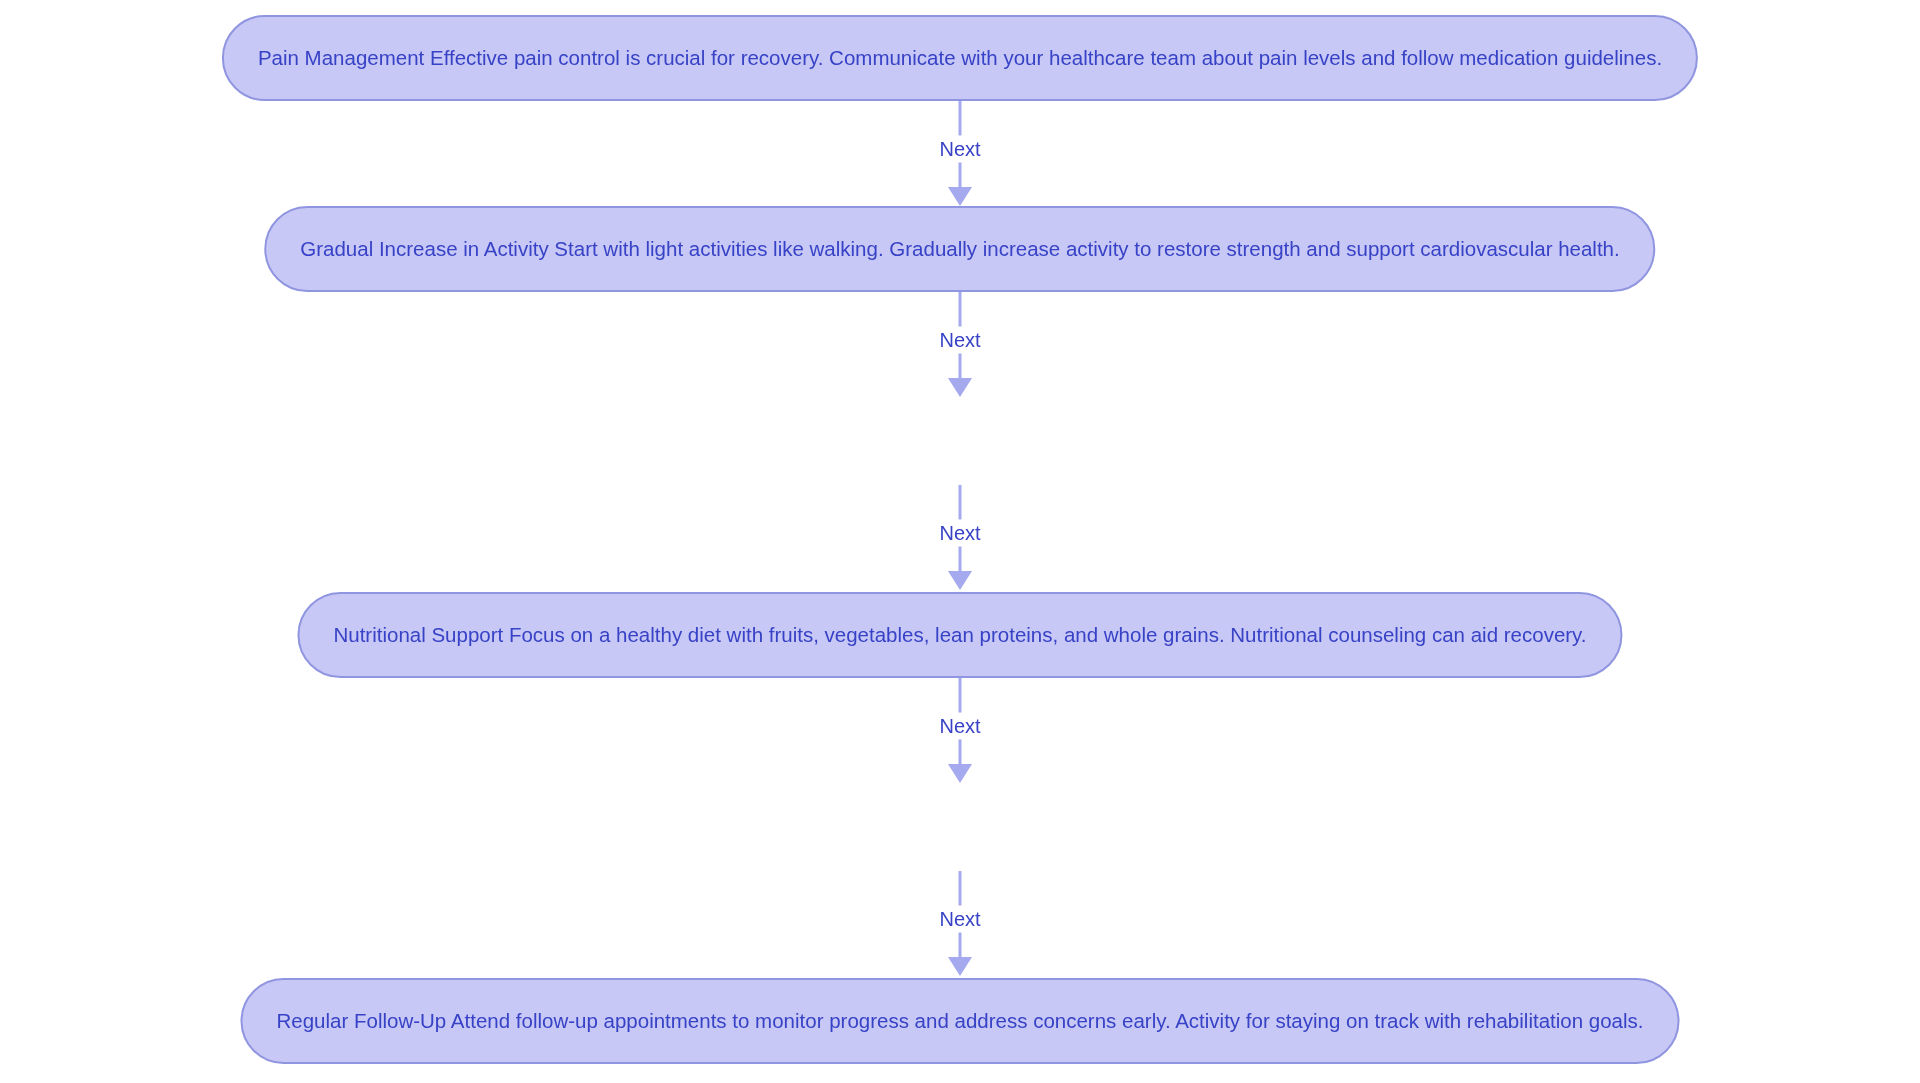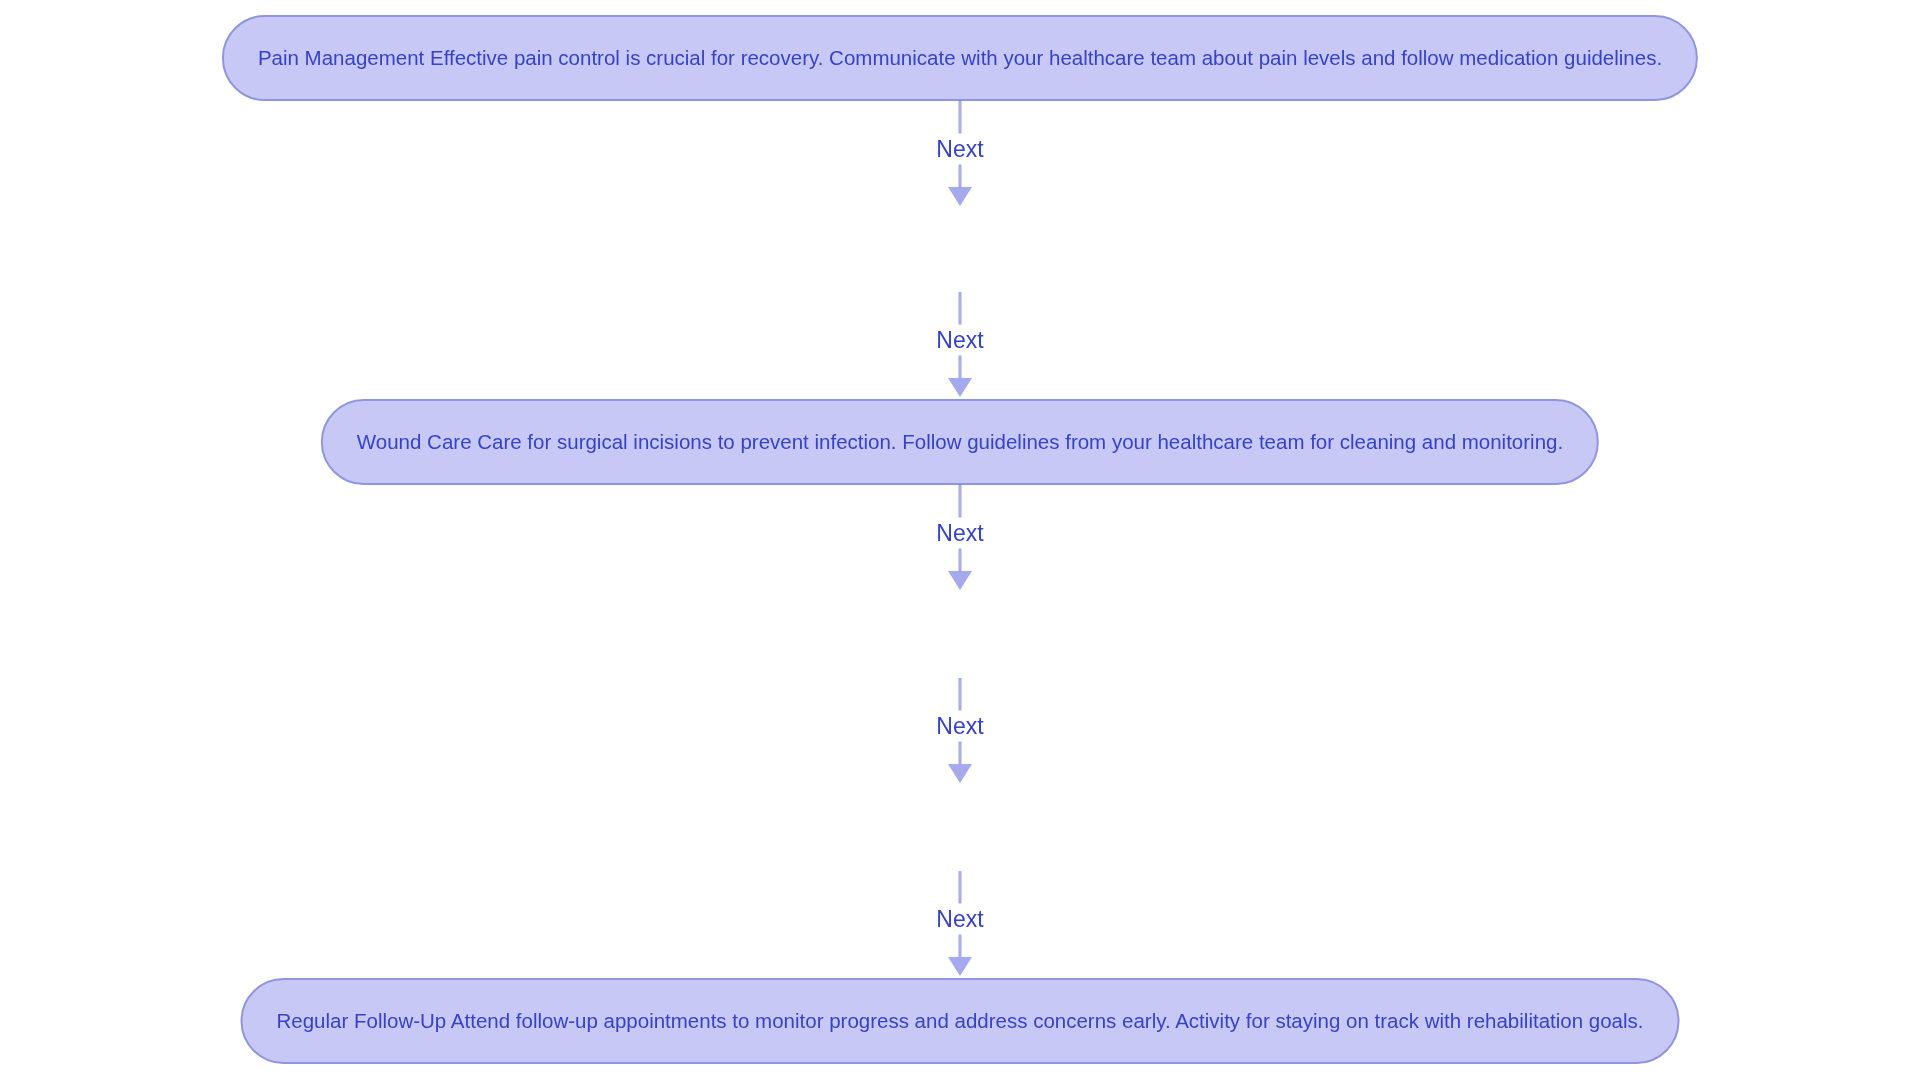--- a/index.html
+++ b/index.html
@@ -60,55 +60,58 @@
     border-top: 19px solid var(--edge-color, #a5a9ee);
   }
   .edge .edge-label {
     position: absolute;
     left: 50%;
     top: 46%;
     transform: translate(-50%, -50%);
     background: var(--background, #ffffff);
     padding: 2px 8px;
     color: var(--edge-label-color, #3742c6);
-    font-size: 23px;
+    font-size: 20px;
   }
 </style>
 </head>
 <body>
 
 <div class="canvas">
 
   <div class="node" style="top:15px">
     <span>Pain Management Effective pain control is crucial for recovery. Communicate with your healthcare team about pain levels and follow medication guidelines.</span>
   </div>
 
   <div class="edge" style="top:101px">
     <div class="line"></div>
     <span class="edge-label">Next</span>
     <div class="head"></div>
   </div>
 
+  <div class="node" style="top:206px">
+    <span>Gradual Increase in Activity Start with light activities like walking. Gradually increase activity to restore strength and support cardiovascular health.</span>
+  </div>
 
   <div class="edge" style="top:292px">
     <div class="line"></div>
     <span class="edge-label">Next</span>
     <div class="head"></div>
   </div>
 
-  <div class="node" style="top:399px">
-    <span>Wound Care Care for surgical incisions to prevent infection. Follow guidelines from your healthcare team for cleaning and monitoring.</span>
-  </div>
 
   <div class="edge" style="top:485px">
     <div class="line"></div>
     <span class="edge-label">Next</span>
     <div class="head"></div>
   </div>
 
+  <div class="node" style="top:592px">
+    <span>Nutritional Support Focus on a healthy diet with fruits, vegetables, lean proteins, and whole grains. Nutritional counseling can aid recovery.</span>
+  </div>
 
   <div class="edge" style="top:678px">
     <div class="line"></div>
     <span class="edge-label">Next</span>
     <div class="head"></div>
   </div>
 
 
   <div class="edge" style="top:871px">
     <div class="line"></div>

